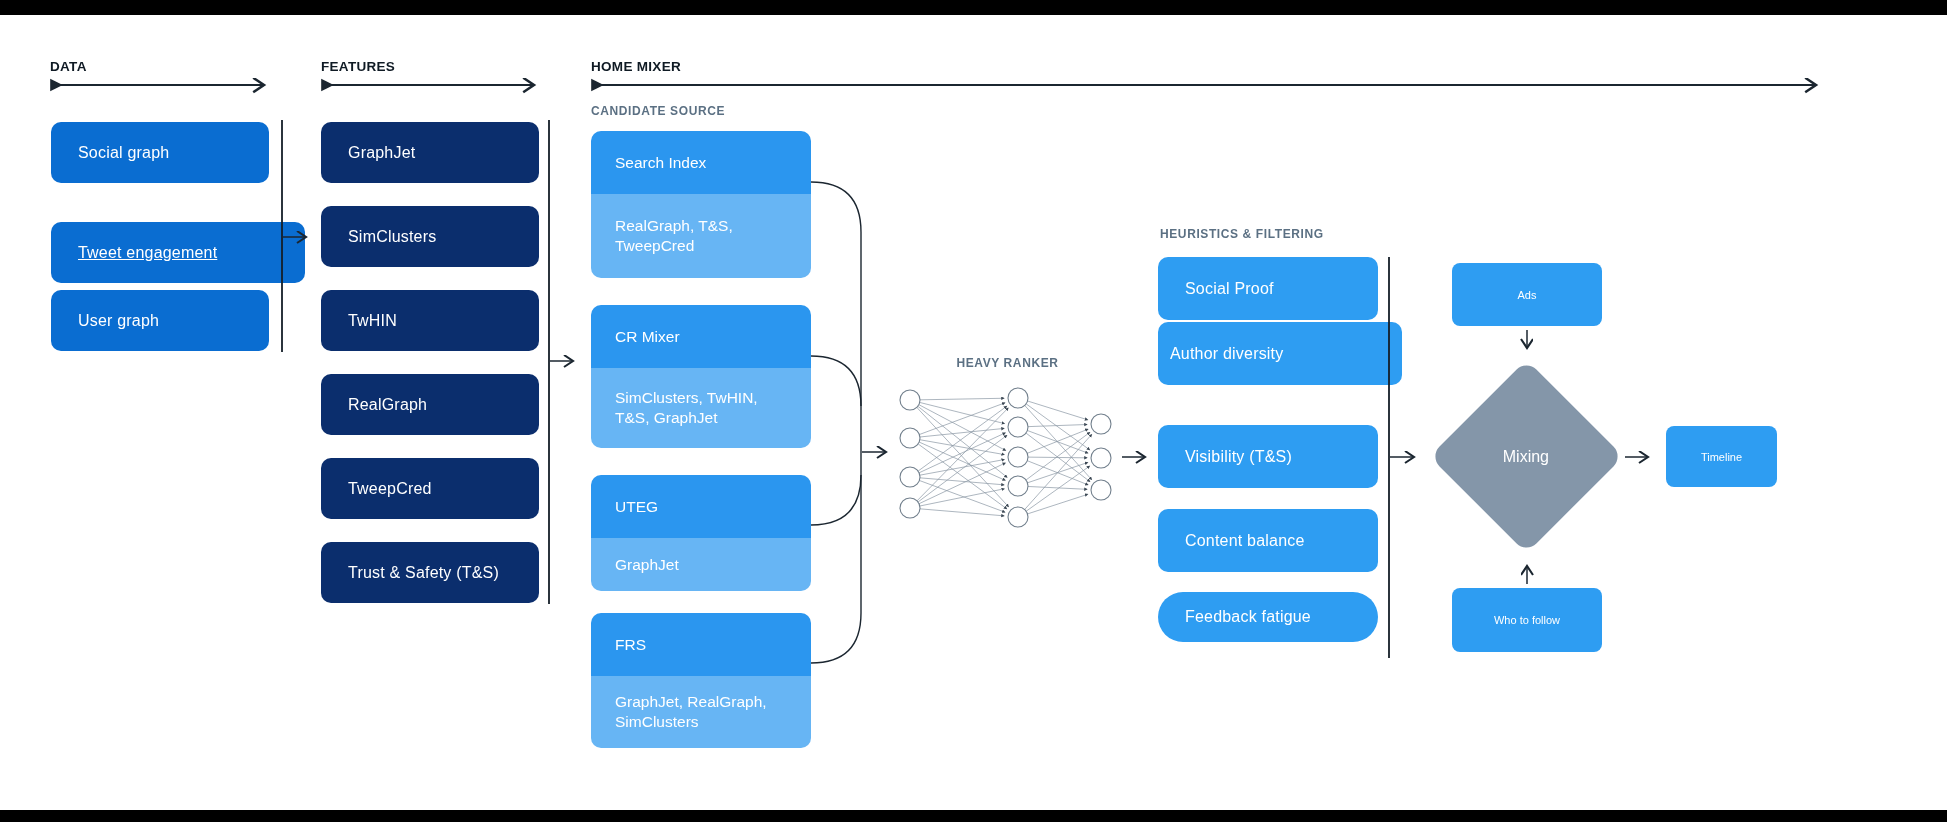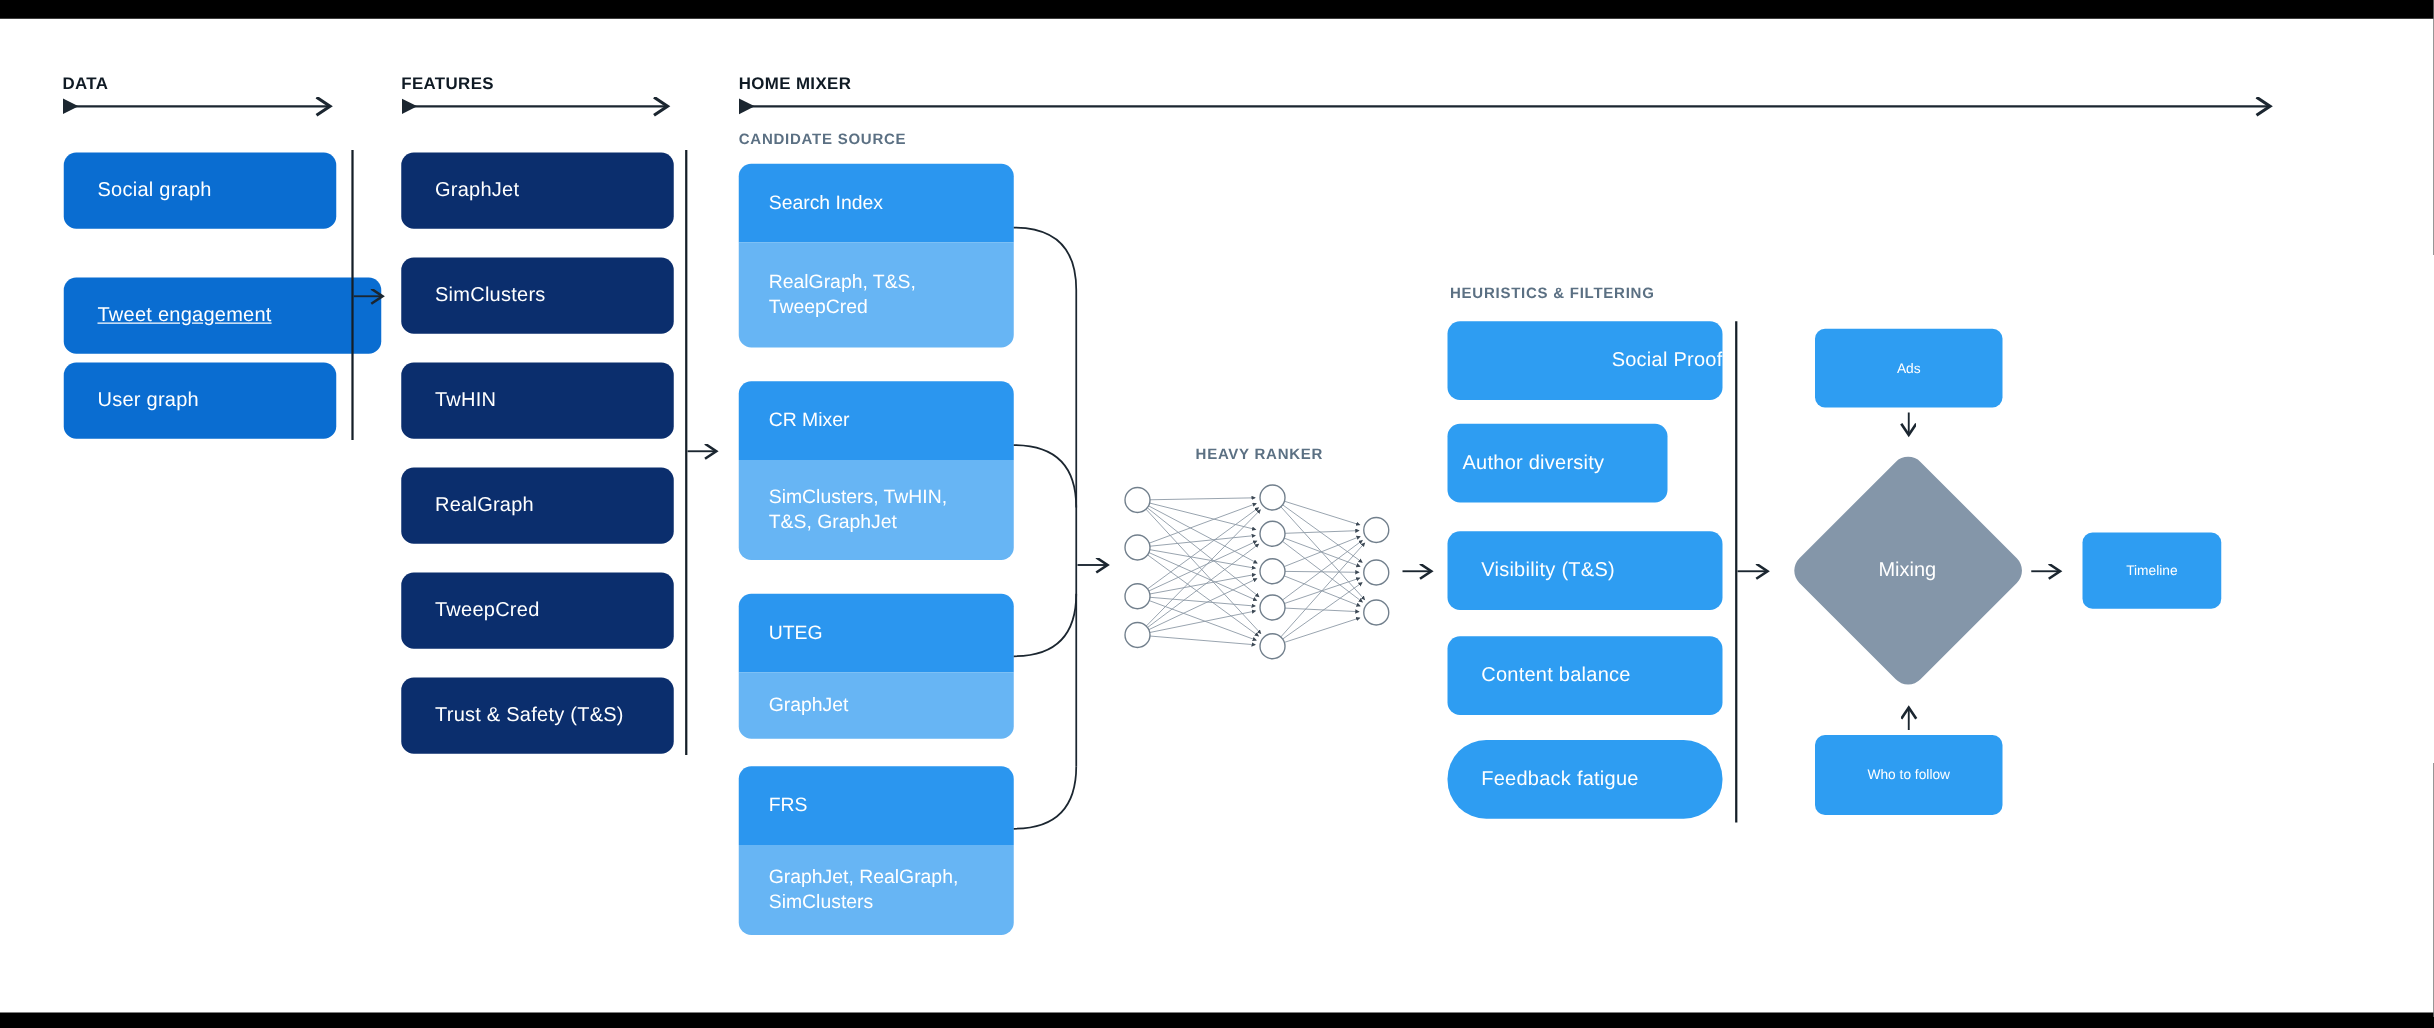--- a/index.html
+++ b/index.html
@@ -88,33 +88,33 @@
   </div>
   <div class="cand" style="left:591px;top:475px;">
     <div class="top" style="height:63px;">UTEG</div>
     <div class="sub" style="height:53px;">GraphJet</div>
   </div>
   <div class="cand" style="left:591px;top:613px;">
     <div class="top" style="height:63px;">FRS</div>
     <div class="sub" style="height:72px;">GraphJet, RealGraph, SimClusters</div>
   </div>
 
-  <div class="box bx-heur" style="left:1158px;top:257px;width:220px;height:63px;justify-content:flex-end;">
+  <div class="box bx-heur" style="left:1158px;top:257px;width:220px;height:63px;">
     <span>Social Proof</span>
     </div>
-  <div class="box bx-heur" style="left:1158px;top:339px;width:176px;height:63px;padding-left:12px;">
+  <div class="box bx-heur" style="left:1158px;top:322px;width:244px;height:63px;padding-left:12px;">
     <span>Author diversity</span>
     </div>
   <div class="box bx-heur" style="left:1158px;top:425px;width:220px;height:63px;">
     <span>Visibility (T&amp;S)</span>
     </div>
   <div class="box bx-heur" style="left:1158px;top:509px;width:220px;height:63px;">
     <span>Content balance</span>
     </div>
-  <div class="box bx-heur" style="left:1158px;top:592px;width:220px;height:63px;border-radius:31px;">
+  <div class="box bx-heur" style="left:1158px;top:592px;width:220px;height:50px;border-radius:31px;">
     <span>Feedback fatigue</span>
     </div>
 
   <div class="pill" style="left:1452px;top:263px;width:150px;height:63px;">
     <span>Ads</span>
     </div>
   <div id="diamond">
     <span>Mixing</span>
     </div>
   <div class="pill" style="left:1452px;top:588px;width:150px;height:64px;">

